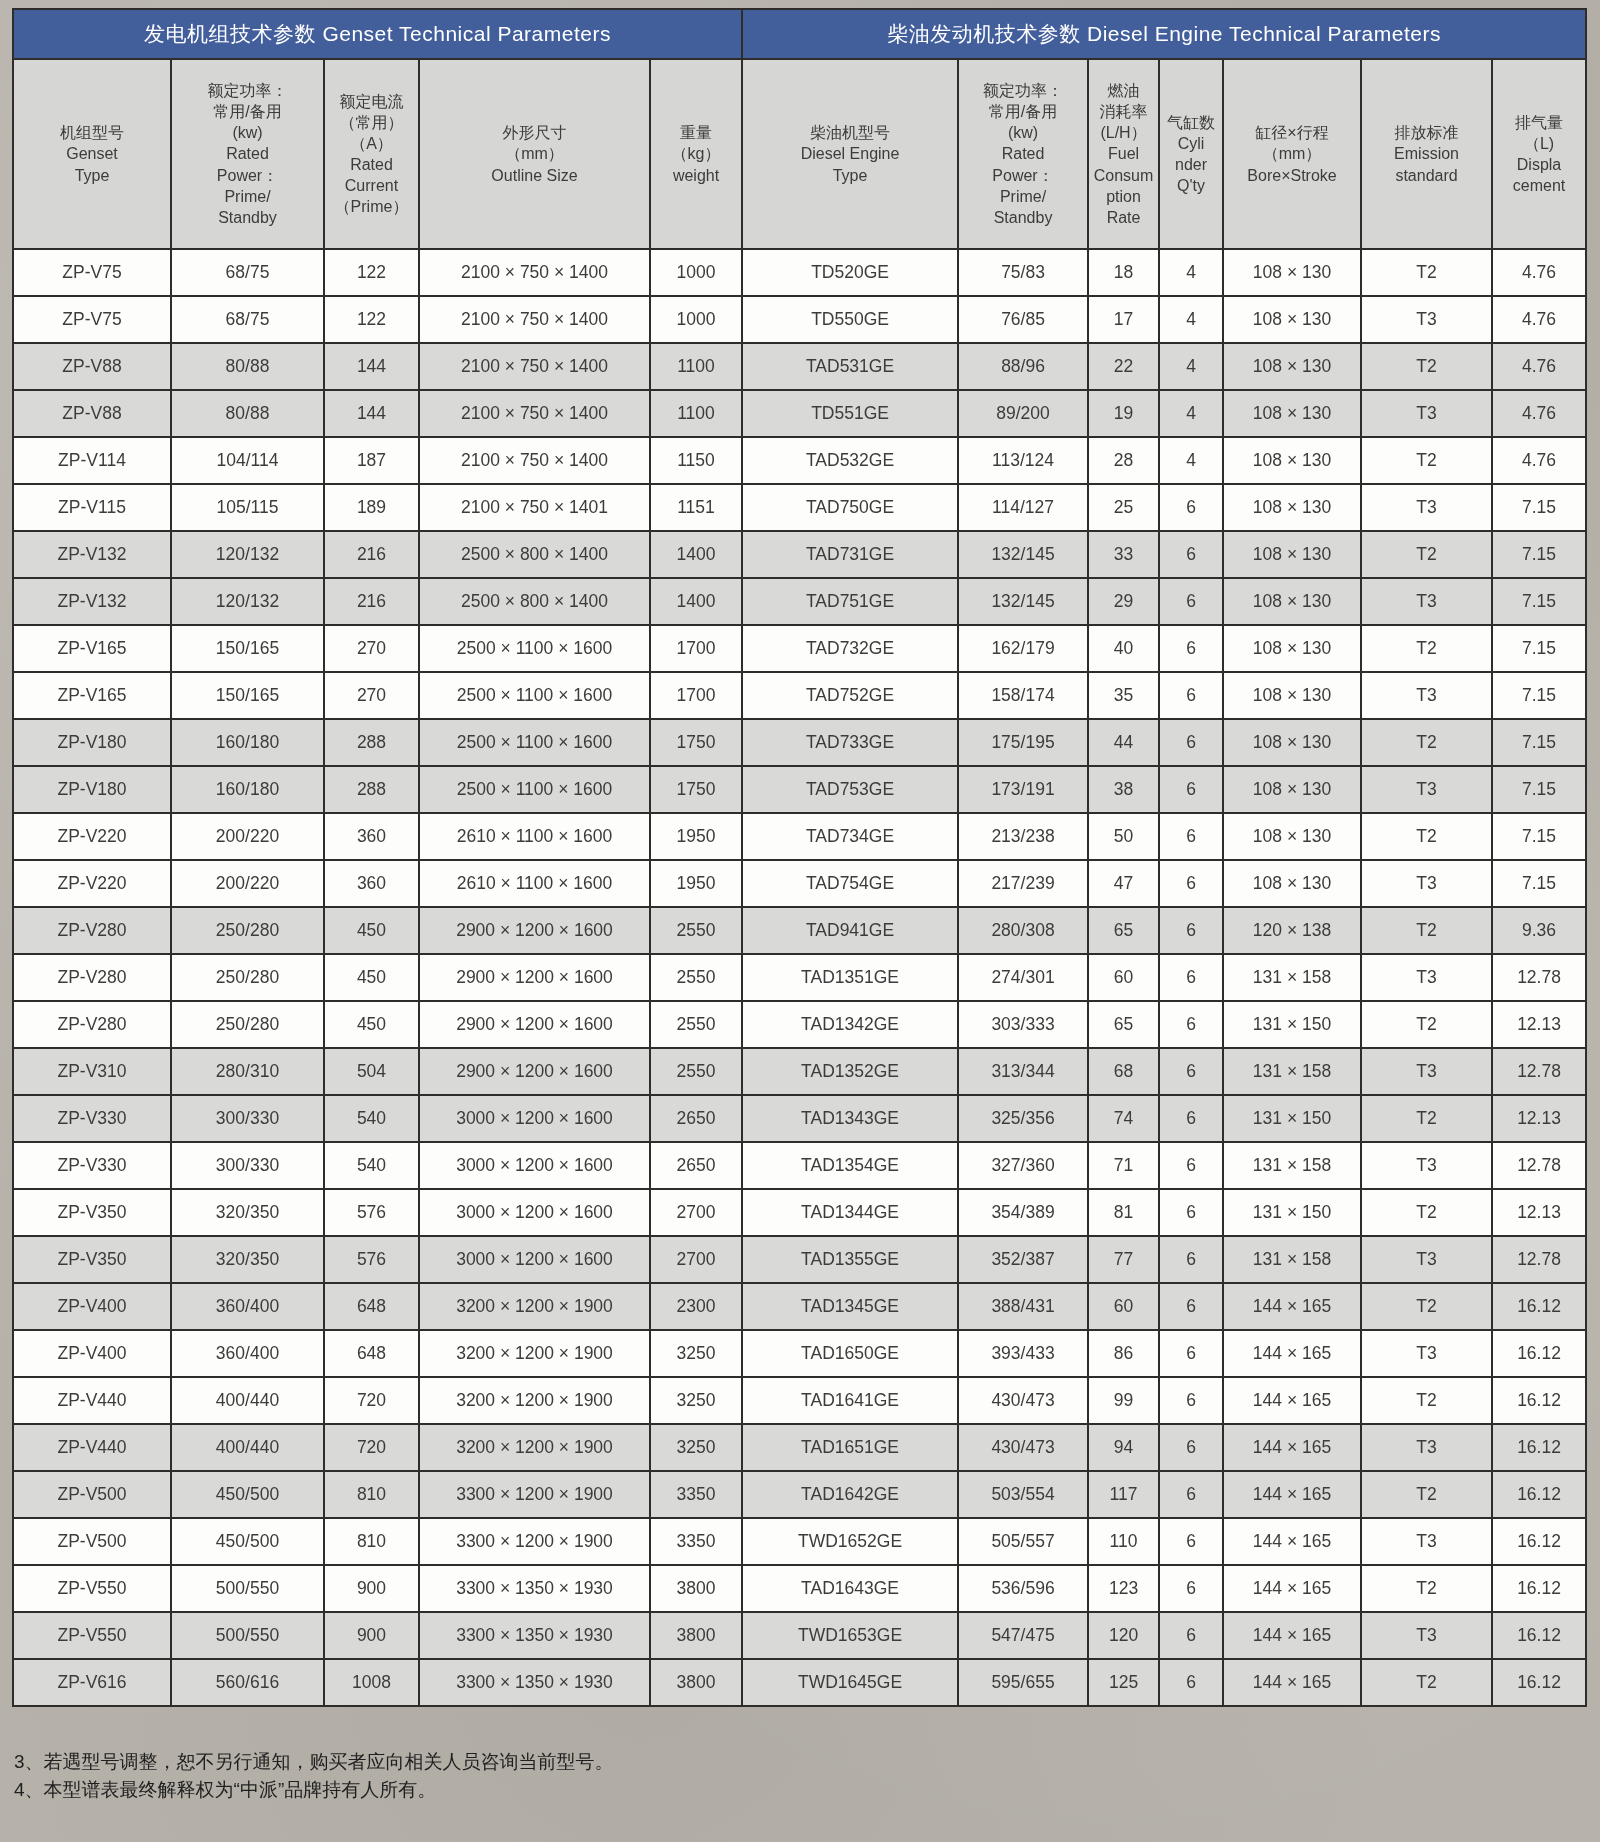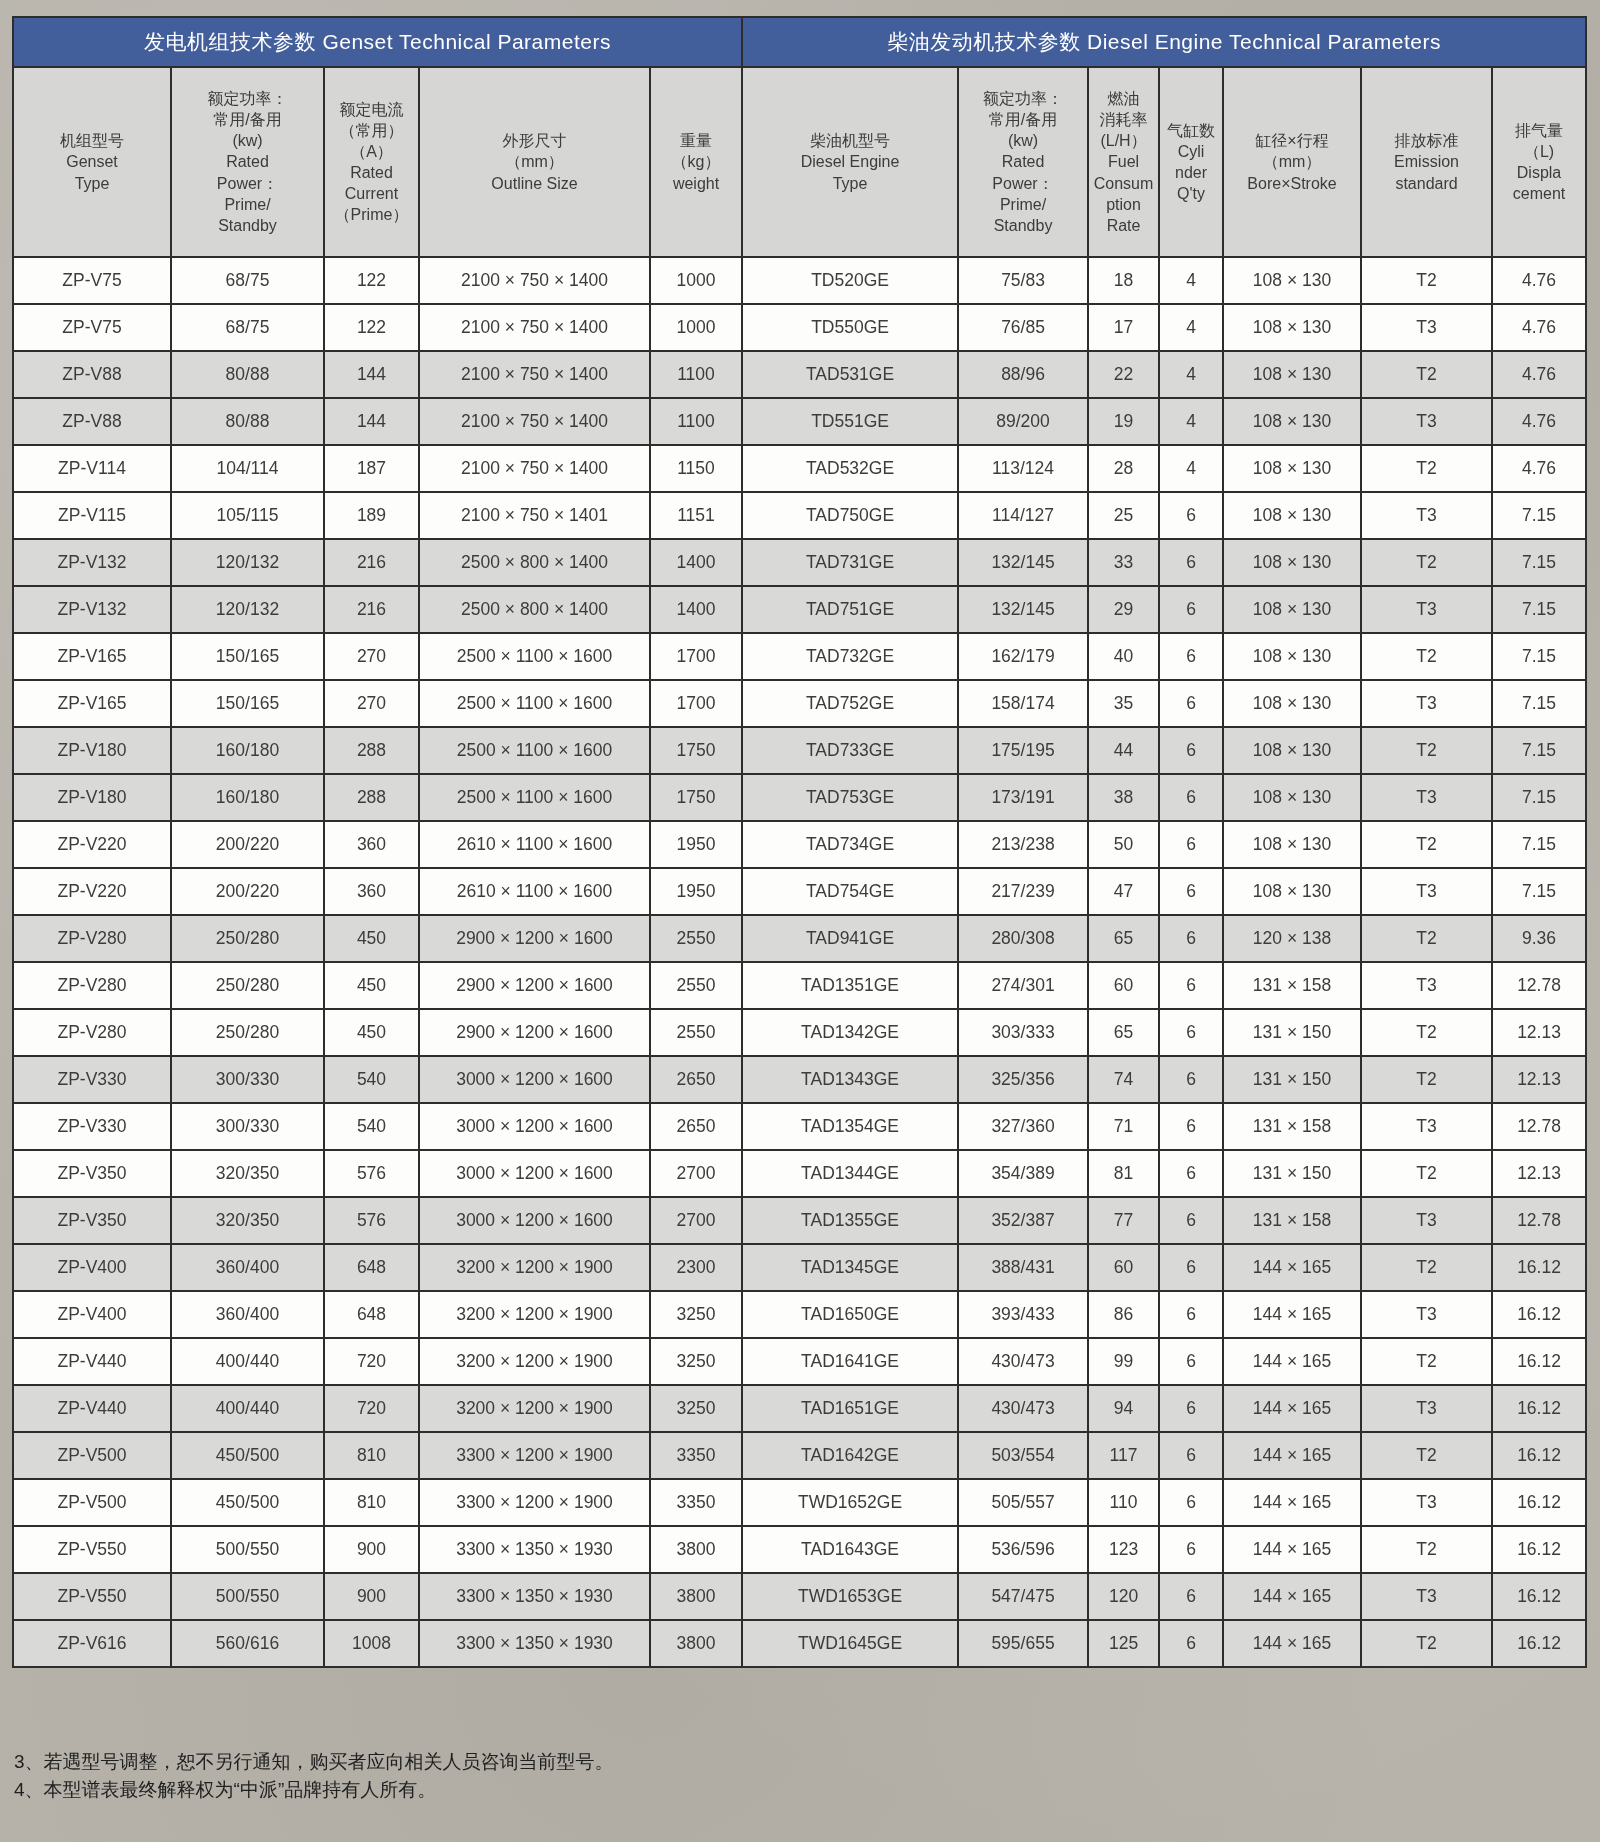--- a/index.html
+++ b/index.html
@@ -9,21 +9,21 @@
     background-color:#b7b3ab;
     background-image:
       radial-gradient(circle at 15% 20%, rgba(255,255,255,0.10), transparent 45%),
       radial-gradient(circle at 70% 60%, rgba(255,255,255,0.07), transparent 50%),
       radial-gradient(circle at 40% 90%, rgba(90,85,75,0.08), transparent 40%),
       radial-gradient(circle at 90% 10%, rgba(90,85,75,0.06), transparent 35%);
     position:relative;
     overflow:hidden;
   }
   table.spec{
-    position:absolute;left:12px;top:16px;
+    position:absolute;left:12px;top:8px;
     width:1574px;
     border-collapse:collapse;
     table-layout:fixed;
     background:#fdba74;
   }
   table.spec th, table.spec td{
     border:2px solid #2e2d2b;
     text-align:center;vertical-align:middle;
     color:#3c3c3c;
     padding:0 2px;
@@ -372,20 +372,34 @@
         <td>2550</td>
         <td>TAD1342GE</td>
         <td>303/333</td>
         <td>65</td>
         <td>6</td>
         <td>131 × 150</td>
         <td>T2</td>
         <td>12.13</td>
       </tr>
       <tr class="gray">
+        <td>ZP-V310</td>
+        <td>280/310</td>
+        <td>504</td>
+        <td>2900 × 1200 × 1600</td>
+        <td>2550</td>
+        <td>TAD1352GE</td>
+        <td>313/344</td>
+        <td>68</td>
+        <td>6</td>
+        <td>131 × 158</td>
+        <td>T3</td>
+        <td>12.78</td>
+      </tr>
+      <tr class="gray">
         <td>ZP-V330</td>
         <td>300/330</td>
         <td>540</td>
         <td>3000 × 1200 × 1600</td>
         <td>2650</td>
         <td>TAD1343GE</td>
         <td>325/356</td>
         <td>74</td>
         <td>6</td>
         <td>131 × 150</td>

